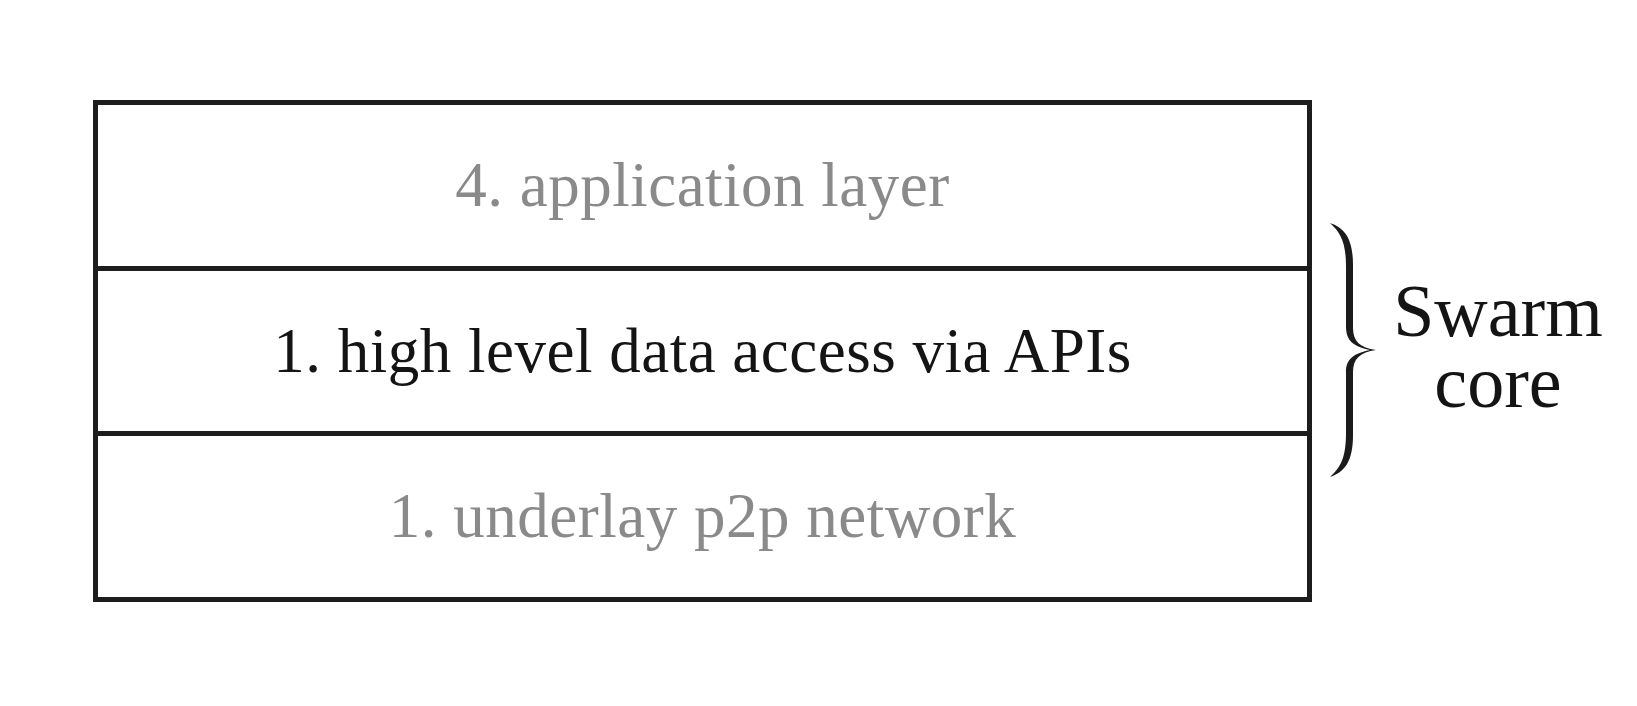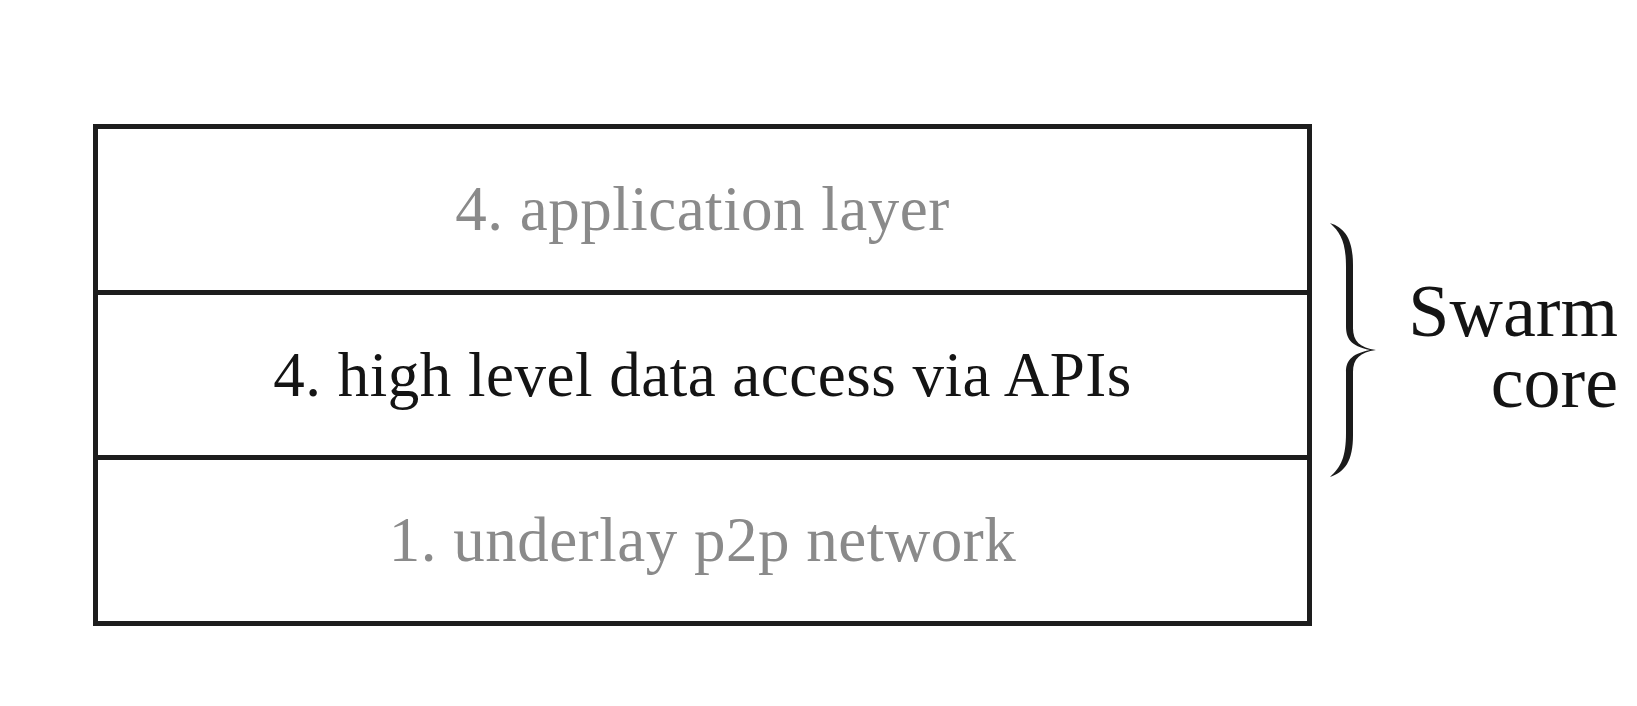--- a/index.html
+++ b/index.html
@@ -21,21 +21,20 @@
     background: var(--background);
   }
   .layer-stack {
     position: absolute;
     left: 93px; top: 100px;
     width: 1219px; height: 502px;
     border: 5px solid var(--border);
     display: flex;
     flex-direction: column;
     background: var(--background);
-    margin-top: 24px;
   }
   .layer-row {
     flex: 1 1 0;
     display: flex;
     align-items: center;
     justify-content: center;
     border-bottom: 5px solid var(--border);
     font-size: 63px;
     letter-spacing: 0.5px;
     white-space: nowrap;
@@ -46,38 +45,38 @@
   .brace {
     position: absolute;
     left: 1326px; top: 221px;
     width: 54px; height: 258px;
   }
   .brace svg { display: block; width: 100%; height: 100%; }
   .brace-label {
     position: absolute;
     left: 1378px; top: 276px;
     width: 240px;
-    text-align: right;
+    text-align: center;
     font-size: 74px;
     line-height: 71px;
     color: var(--strong-text);
     white-space: nowrap;
   }
 </style>
 </head>
 <body>
 
 <div class="canvas">
 
   <div class="layer-stack">
     <div class="layer-row muted">
       <span>4. application layer</span>
     </div>
     <div class="layer-row">
-      <span>4. high level data access via APIs</span>
+      <span>1. high level data access via APIs</span>
     </div>
     <div class="layer-row muted">
       <span>1. underlay p2p network</span>
     </div>
   </div>
 
   <div class="brace">
     <svg viewBox="0 0 54 258" preserveAspectRatio="none" aria-hidden="true">
       <path fill="#1b1b1b" d="
         M 4 2

